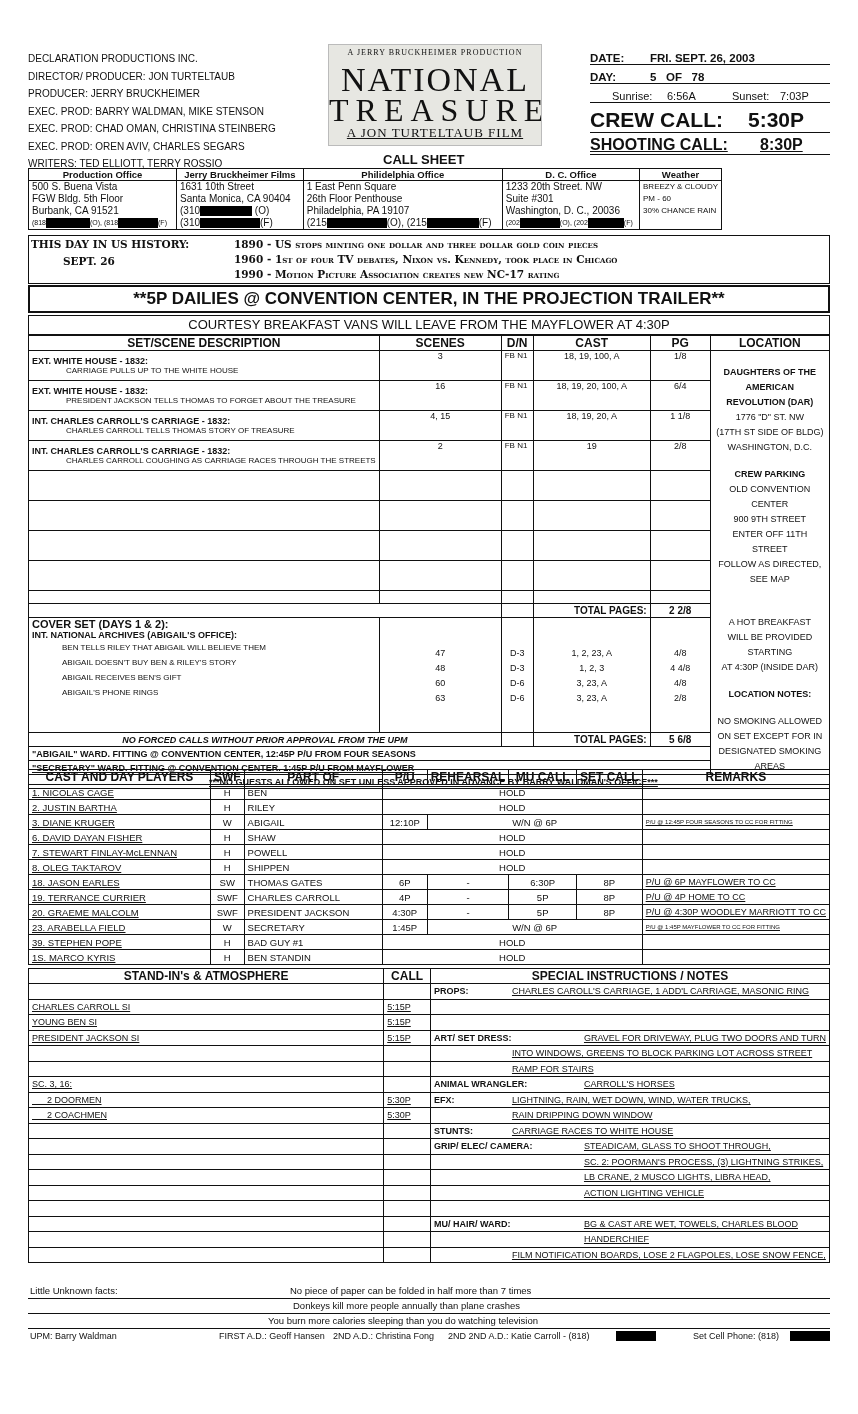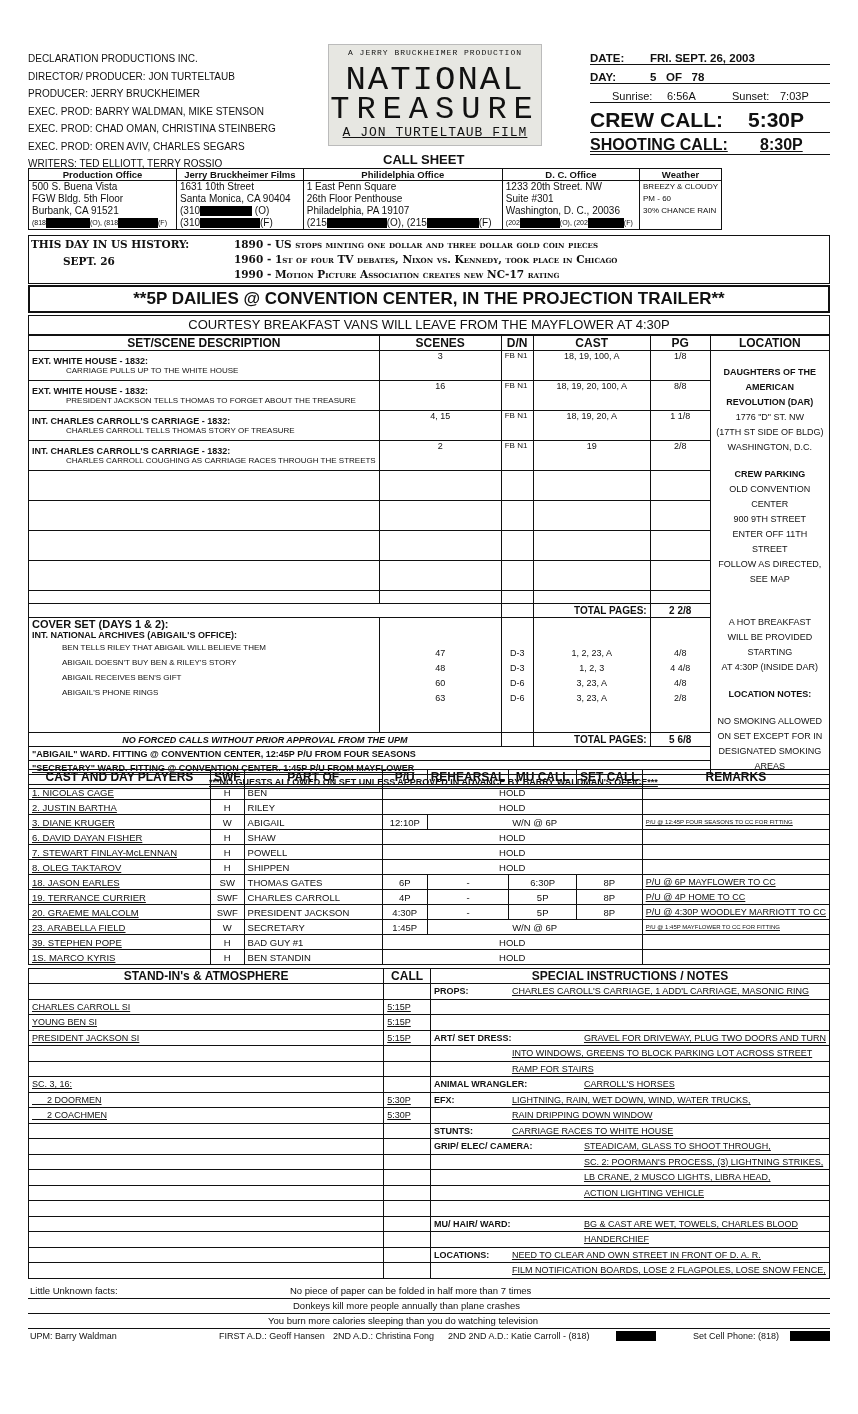--- a/index.html
+++ b/index.html
@@ -1,19 +1,19 @@
 <!DOCTYPE html>
 <html><head>
 <meta charset="utf-8">
 <style>
 *{box-sizing:border-box;margin:0;padding:0}
 body{width:858px;height:1414px;background:#fff;color:#111;font-family:"Liberation Sans",sans-serif;position:relative;overflow:hidden}
 .abs{position:absolute}
 .hdr-left{left:28px;top:50px;font-size:10px;font-weight:normal;line-height:17.5px}
-.logo{left:328px;top:44px;width:214px;height:102px;background:#e7e7e2;border:1px solid #bbb;text-align:center;font-family:Liberation Mono, monospace;overflow:hidden}
+.logo{left:328px;top:44px;width:214px;height:102px;background:#e7e7e2;border:1px solid #bbb;text-align:center;font-family:Liberation Serif, serif;overflow:hidden}
 .logo .t1{font-size:8px;letter-spacing:1px;margin-top:3px}
 .logo .t2{font-size:34px;letter-spacing:2px;line-height:30px;margin-top:8px}
 .logo .t3{font-size:32px;letter-spacing:7px;line-height:30px}
 .logo .t4{font-size:13px;letter-spacing:1px;text-decoration:underline}
 .callsheet{left:383px;top:152px;font-size:13px;font-weight:bold}
 .hdr-right{left:590px;top:46px;width:240px}
 .hdr-right .row{border-bottom:1.5px solid #111;font-size:11.5px;font-weight:bold;height:19px;display:flex;align-items:flex-end}
 .hdr-right .big{font-size:21px;height:30px}
 .hdr-right .med{font-size:16px;height:22px}
 table{border-collapse:collapse}
@@ -186,21 +186,21 @@
     </td>
   </tr>
   <tr style="height:30px">
     <td>
           <div class="b">EXT. WHITE HOUSE - 1832:</div>
           <div class="sm">PRESIDENT JACKSON TELLS THOMAS TO FORGET ABOUT THE TREASURE</div>
         </td>
     <td class="c" style="vertical-align:top">16</td>
     <td style="vertical-align:top;font-size:8px">FB N1</td>
     <td class="c" style="vertical-align:top">18, 19, 20, 100, A</td>
-    <td class="c" style="vertical-align:top">8/8</td>
+    <td class="c" style="vertical-align:top">6/4</td>
   </tr>
   <tr style="height:30px">
     <td>
           <div class="b">INT. CHARLES CARROLL'S CARRIAGE - 1832:</div>
           <div class="sm">CHARLES CARROLL TELLS THOMAS STORY OF TREASURE</div>
         </td>
     <td class="c" style="vertical-align:top">4, 15</td>
     <td style="vertical-align:top;font-size:8px">FB N1</td>
     <td class="c" style="vertical-align:top">18, 19, 20, A</td>
     <td class="c" style="vertical-align:top">1 1/8</td>
@@ -506,25 +506,20 @@
         <td class="ul"><span class="b" style="display:inline-block;width:150px">MU/ HAIR/ WARD:</span><span>BG &amp; CAST ARE WET, TOWELS, CHARLES BLOOD</span></td>
       </tr>
   <tr>
         <td class="ul" style="white-space:pre"></td>
         <td class="ul"></td>
         <td class="ul"><span class="b" style="display:inline-block;width:150px"></span><span>HANDERCHIEF</span></td>
       </tr>
   <tr>
         <td class="ul" style="white-space:pre"></td>
         <td class="ul"></td>
-        <td class="ul"><span class="b" style="display:inline-block;width:78px">LOCATIONS:</span><span>NEED TO CLEAR AND OWN STREET IN FRONT OF D. A. R.</span></td>
-      </tr>
-  <tr>
-        <td class="ul" style="white-space:pre"></td>
-        <td class="ul"></td>
         <td class="ul"><span class="b" style="display:inline-block;width:78px"></span><span>FILM NOTIFICATION BOARDS, LOSE 2 FLAGPOLES, LOSE SNOW FENCE,</span></td>
       </tr>
 </tbody>
   </table>
 
 <div class="abs foot">
   <div class="row">
       <span class="abs" style="left:2px">Little Unknown facts:</span>
       <span class="abs" style="left:262px">No piece of paper can be folded in half more than 7 times</span>
     </div>

